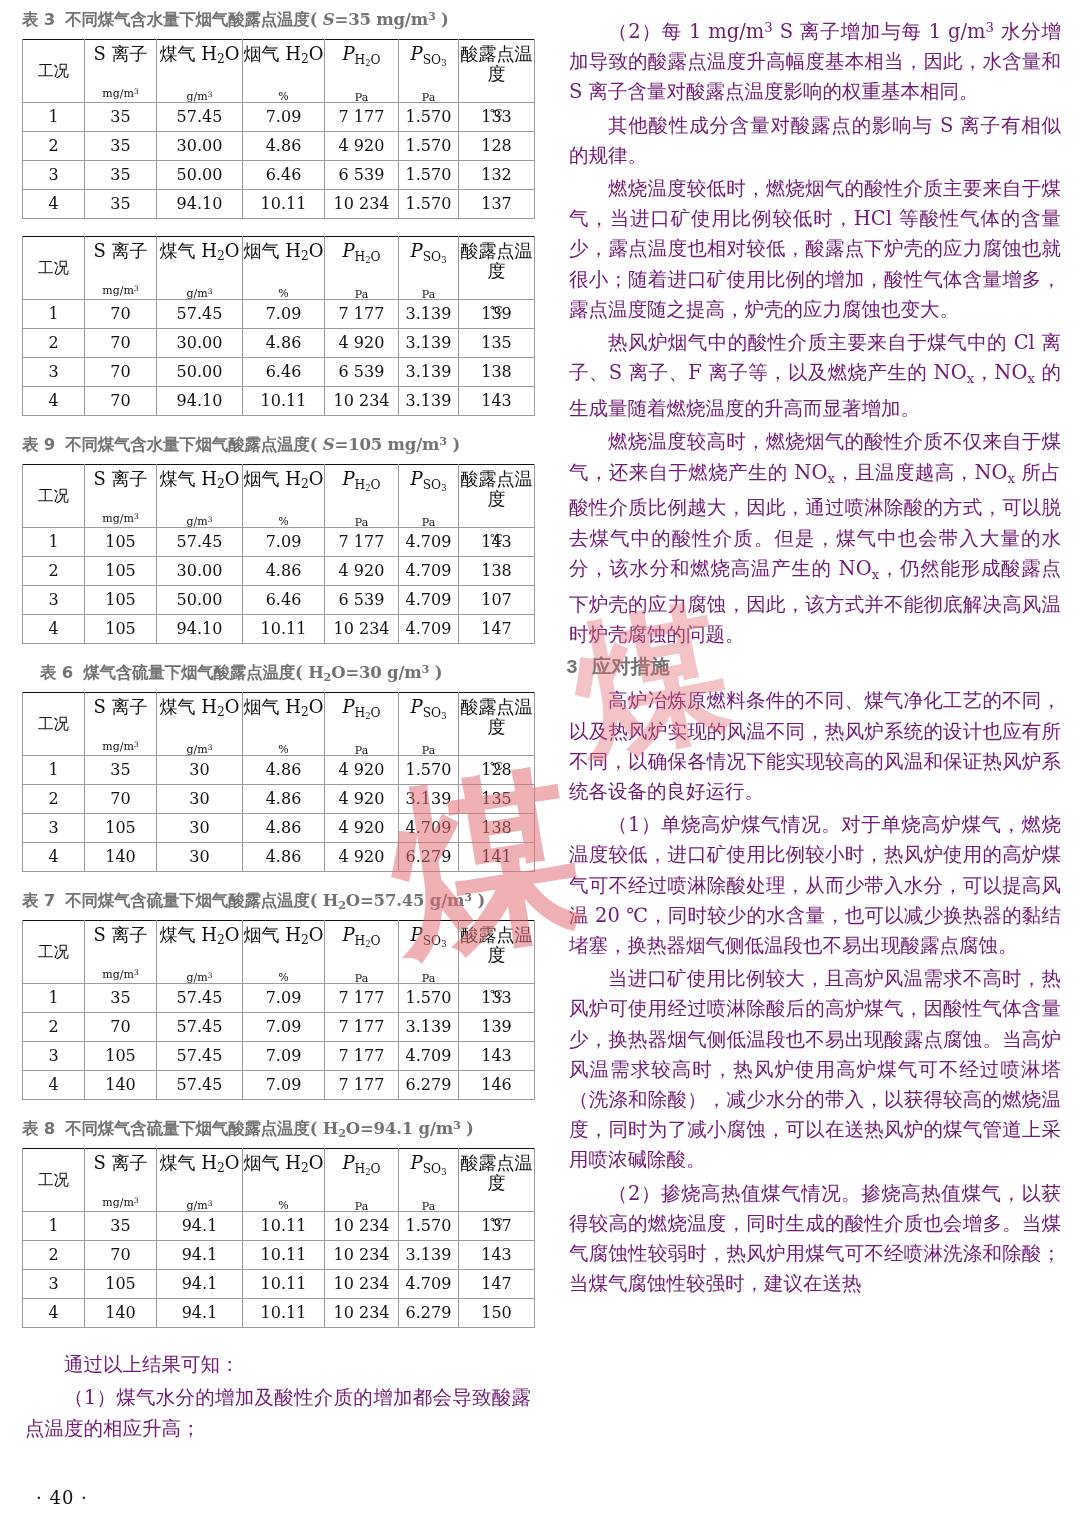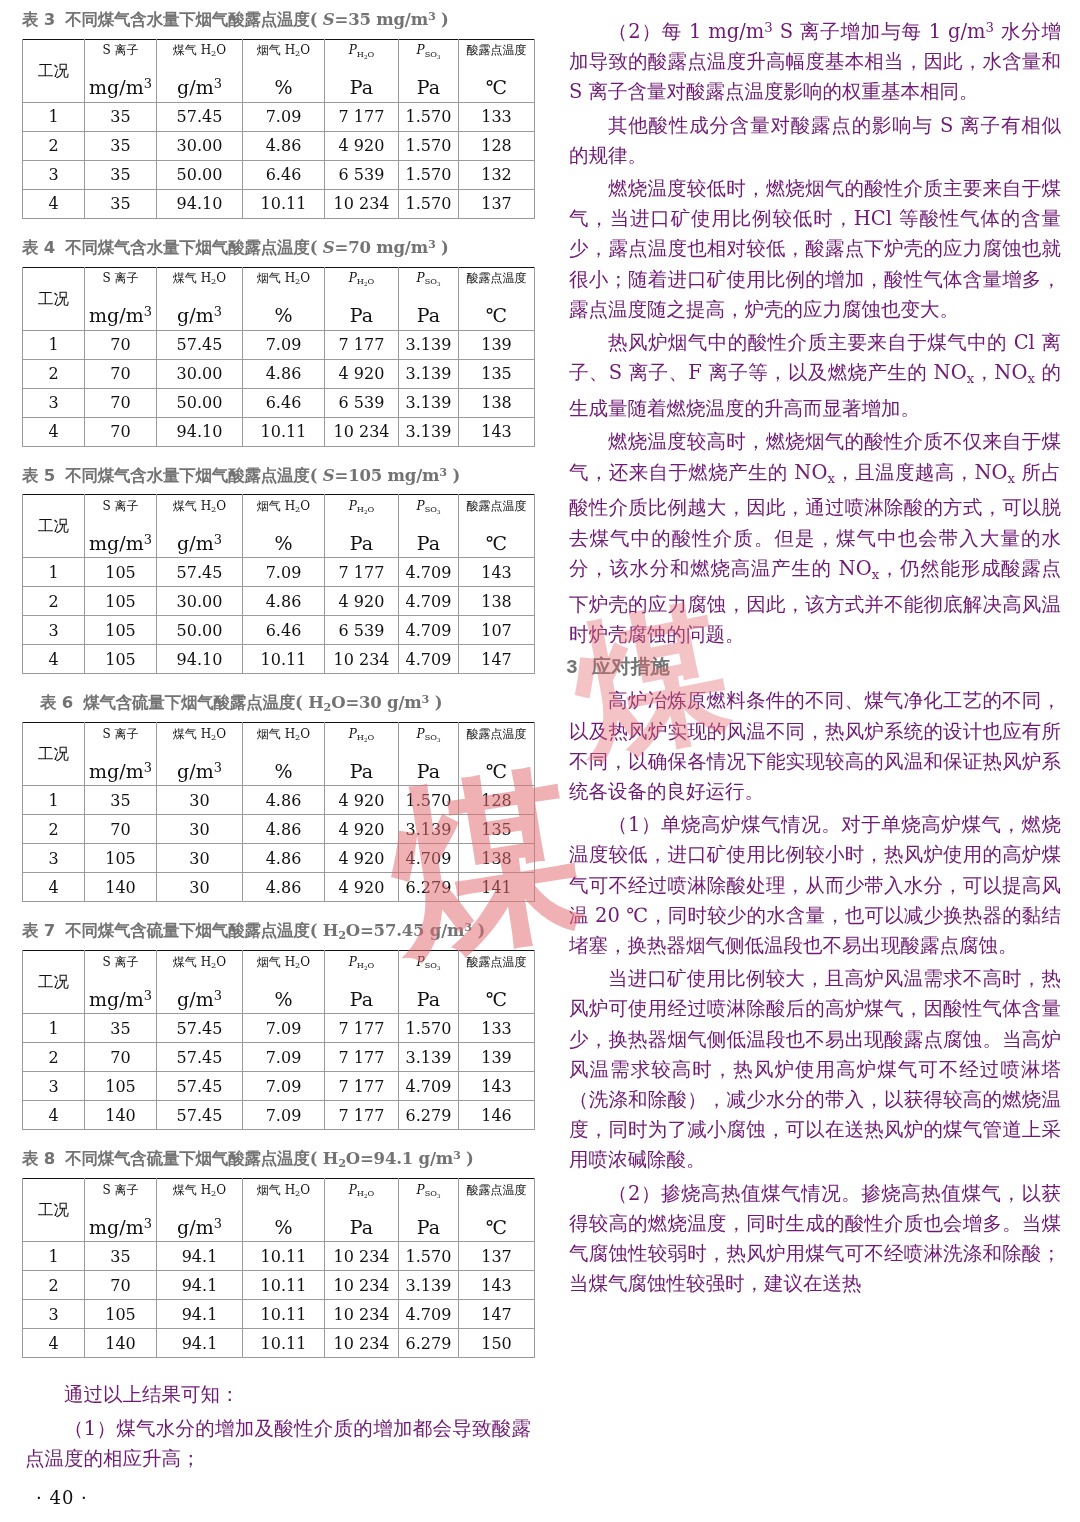--- a/index.html
+++ b/index.html
@@ -82,22 +82,22 @@
   table.dew { border: 1.6px solid #111; }
   table.dew thead th { border-top: none; }
 
   .hd {
     display: flex;
     flex-direction: column;
     justify-content: space-between;
     height: 54px;
     padding: 4px 0 3px 0;
   }
-  .hd .l1 { font-size: 12px; line-height: 1.1; }
-  .hd .l2 { font-size: 19px; line-height: 1.1; }
+  .hd .l1 { font-size: 18px; line-height: 1.1; }
+  .hd .l2 { font-size: 11px; line-height: 1.1; margin-top: 24px; }
   .hd.single {
     justify-content: center;
     align-items: center;
   }
   .hd.single .l1 { font-size: 15.5px; }
   sub { font-size: 0.68em; vertical-align: -0.28em; }
   sup { font-size: 0.68em; vertical-align: 0.45em; }
   .ital { font-style: italic; }
 
   
@@ -270,23 +270,20 @@
               <td>10.11</td>
               <td>10 234</td>
               <td>1.570</td>
               <td>137</td>
             </tr>
           </tbody>
       </table>
     </div>
 
     <div class="table-block">
-      <div class="tbl-caption">
-        <span class="cap-no">表 4</span><span>不同煤气含水量下烟气酸露点温度</span><span class="cap-cond">( <span class="ital">S</span>=70 mg/m<sup>3</sup> )</span>
-      </div>
       <table class="dew">
         <colgroup>
             <col class="c0">
             <col class="c1">
             <col class="c2">
             <col class="c3">
             <col class="c4">
             <col class="c5">
             <col class="c6">
           </colgroup>
@@ -371,21 +368,21 @@
               <td>10 234</td>
               <td>3.139</td>
               <td>143</td>
             </tr>
           </tbody>
       </table>
     </div>
 
     <div class="table-block">
       <div class="tbl-caption">
-        <span class="cap-no">表 5</span><span>不同煤气含水量下烟气酸露点温度</span><span class="cap-cond">( <span class="ital">S</span>=105 mg/m<sup>3</sup> )</span>
+        <span class="cap-no">表 9</span><span>不同煤气含水量下烟气酸露点温度</span><span class="cap-cond">( <span class="ital">S</span>=105 mg/m<sup>3</sup> )</span>
       </div>
       <table class="dew">
         <colgroup>
             <col class="c0">
             <col class="c1">
             <col class="c2">
             <col class="c3">
             <col class="c4">
             <col class="c5">
             <col class="c6">

